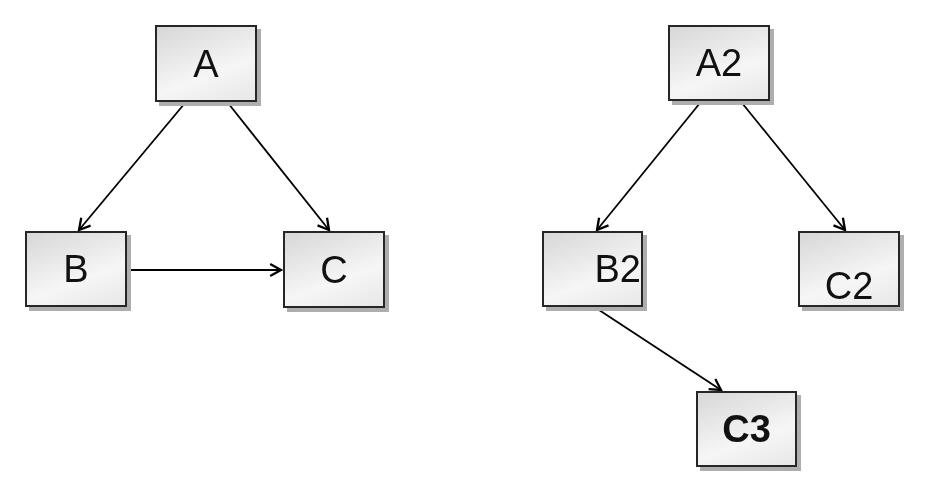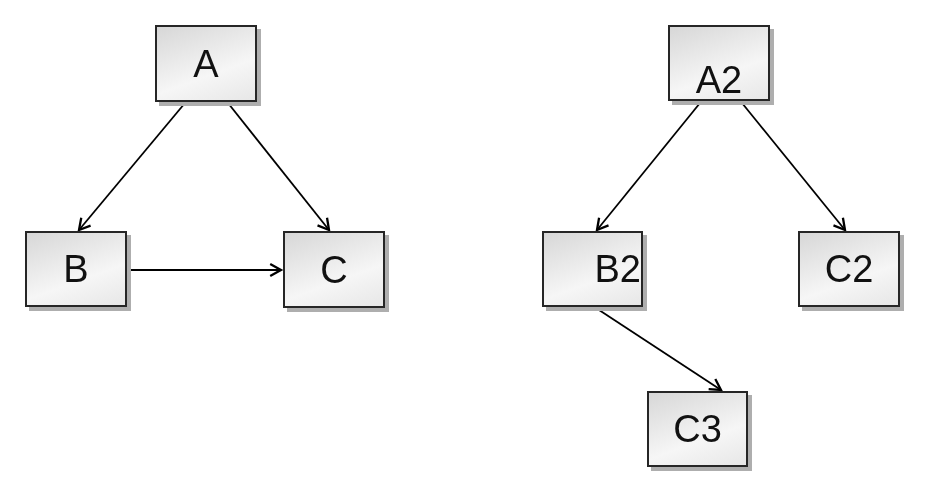--- a/index.html
+++ b/index.html
@@ -41,24 +41,24 @@
   .node-label {
     font-size: 38px;
     color: #111111;
     line-height: 1;
     user-select: none;
   }
   
   .pos-A  { left: 155px; top: 25px;  height: 73px; }
   .pos-B  { left: 25px;  top: 231px; }
   .pos-C  { left: 283px; top: 231px; height: 73px; }
-  .pos-A2 { left: 668px; top: 25px; align-items: flex-end; }
+  .pos-A2 { left: 668px; top: 25px; }
   .pos-B2 { left: 542px; top: 231px; width: 97px; justify-content: flex-end; }
-  .pos-C2 { left: 798px; top: 231px; }
-  .pos-C3 { left: 647px; top: 391px; width: 97px; }
+  .pos-C2 { left: 798px; top: 231px; align-items: flex-end; }
+  .pos-C3 { left: 696px; top: 391px; width: 97px; font-weight: bold; }
 </style>
 </head>
 <body>
 
 <div class="canvas">
 
   <svg class="edges-layer" width="940" height="504" viewBox="0 0 940 504" xmlns="http://www.w3.org/2000/svg">
     <defs>
       <marker id="openArrow" viewBox="0 0 12 12" refX="10" refY="6" markerWidth="9" markerHeight="9" orient="auto">
         <path d="M2,1.5 L10,6 L2,10.5" fill="none" stroke="#000000" stroke-width="1.7"></path>

